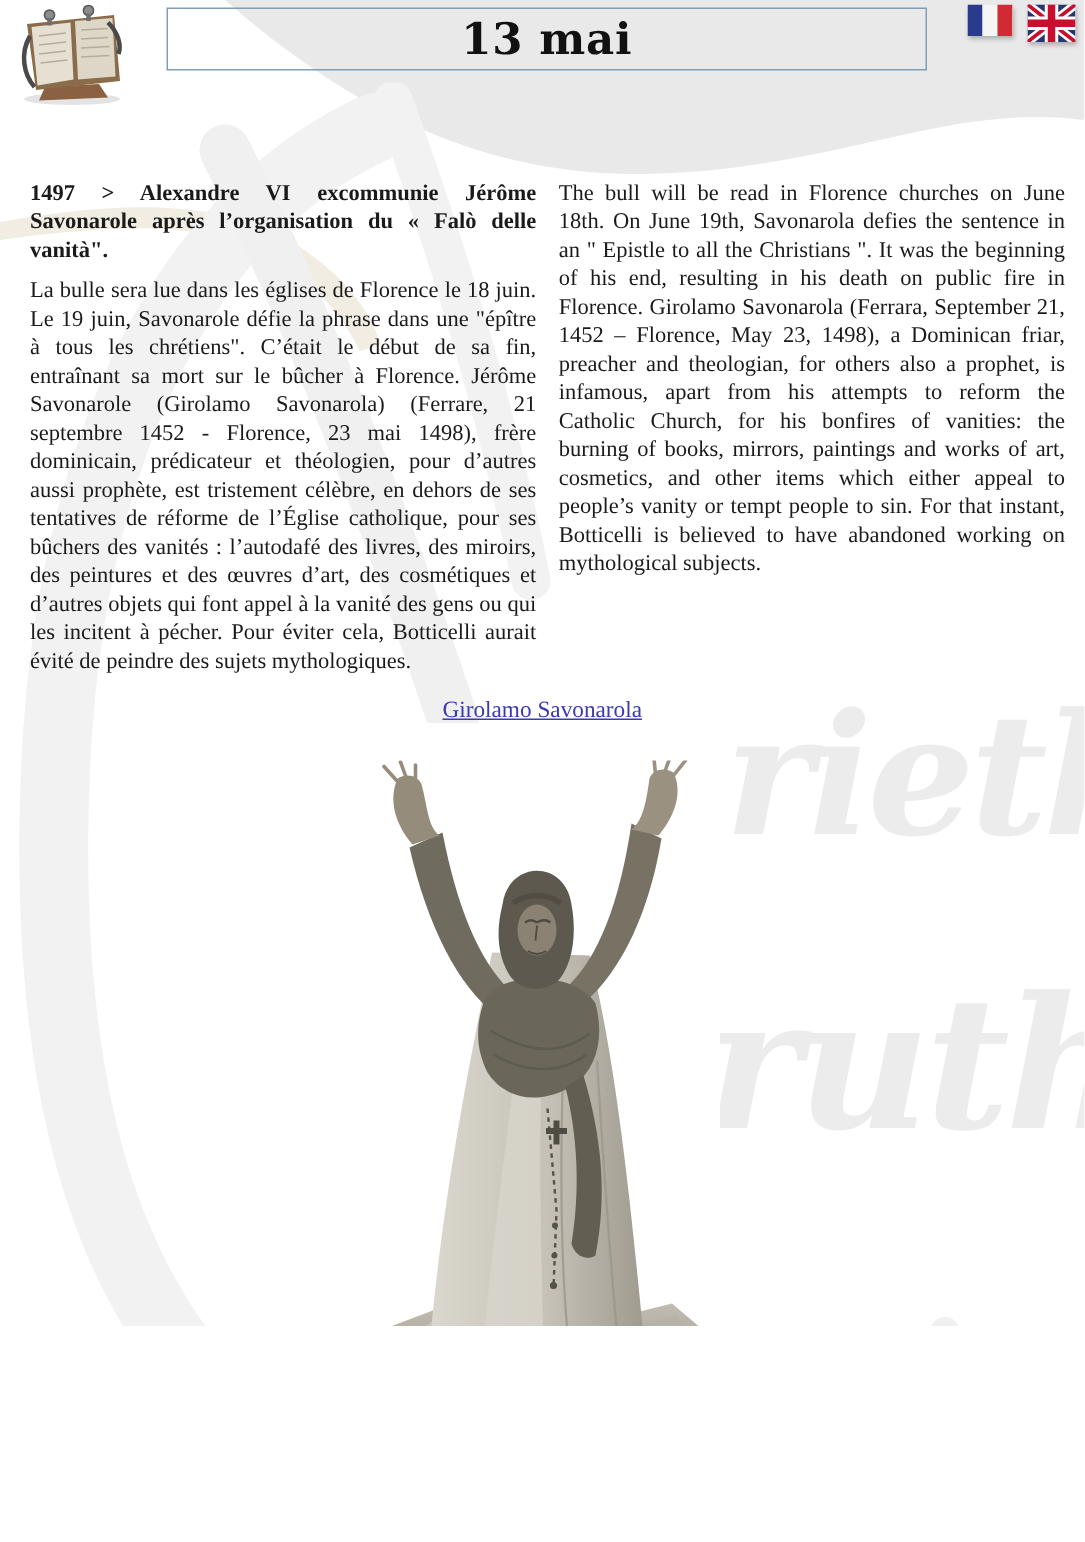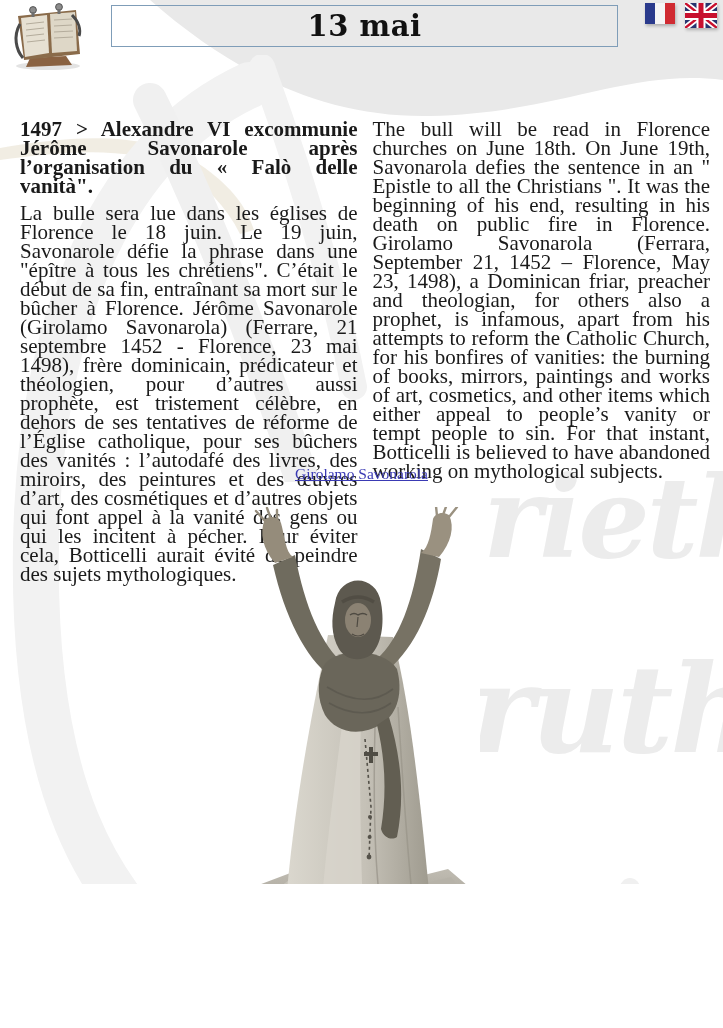--- a/index.html
+++ b/index.html
@@ -30,21 +30,21 @@
     font-family:"DejaVu Serif","Liberation Serif",serif;color:#111;
   }
   .flags{position:absolute;right:6px;top:3px;z-index:2;display:flex;gap:10px;align-items:flex-start;}
   .flags svg{display:block;box-shadow:1px 2px 3px rgba(0,0,0,.25);cursor:pointer;}
   
   .cols{
     position:absolute;left:20px;top:120px;width:690px;z-index:1;
     display:flex;gap:15px;
   }
   .col{flex:1 1 0;min-width:0;}
-  .col p{margin:0;text-align:justify;font-size:21px;line-height:19px;}
+  .col p{margin:0;text-align:justify;font-size:15px;line-height:19px;}
   .col p.head{font-weight:bold;margin-bottom:8px;}
   
   .link-row{position:absolute;left:0;top:465px;width:723px;text-align:center;z-index:1;}
   .link-row a{color:#3a3ab4;font-size:15.5px;text-decoration:underline;cursor:pointer;}
   
   .photo-backdrop{position:absolute;left:236px;top:482px;width:244px;height:512px;background:#fff;z-index:0;}
   .statue{position:absolute;left:193px;top:507px;z-index:1;}
   
   .caption{
     position:absolute;left:0;top:1002px;width:723px;text-align:center;z-index:1;

